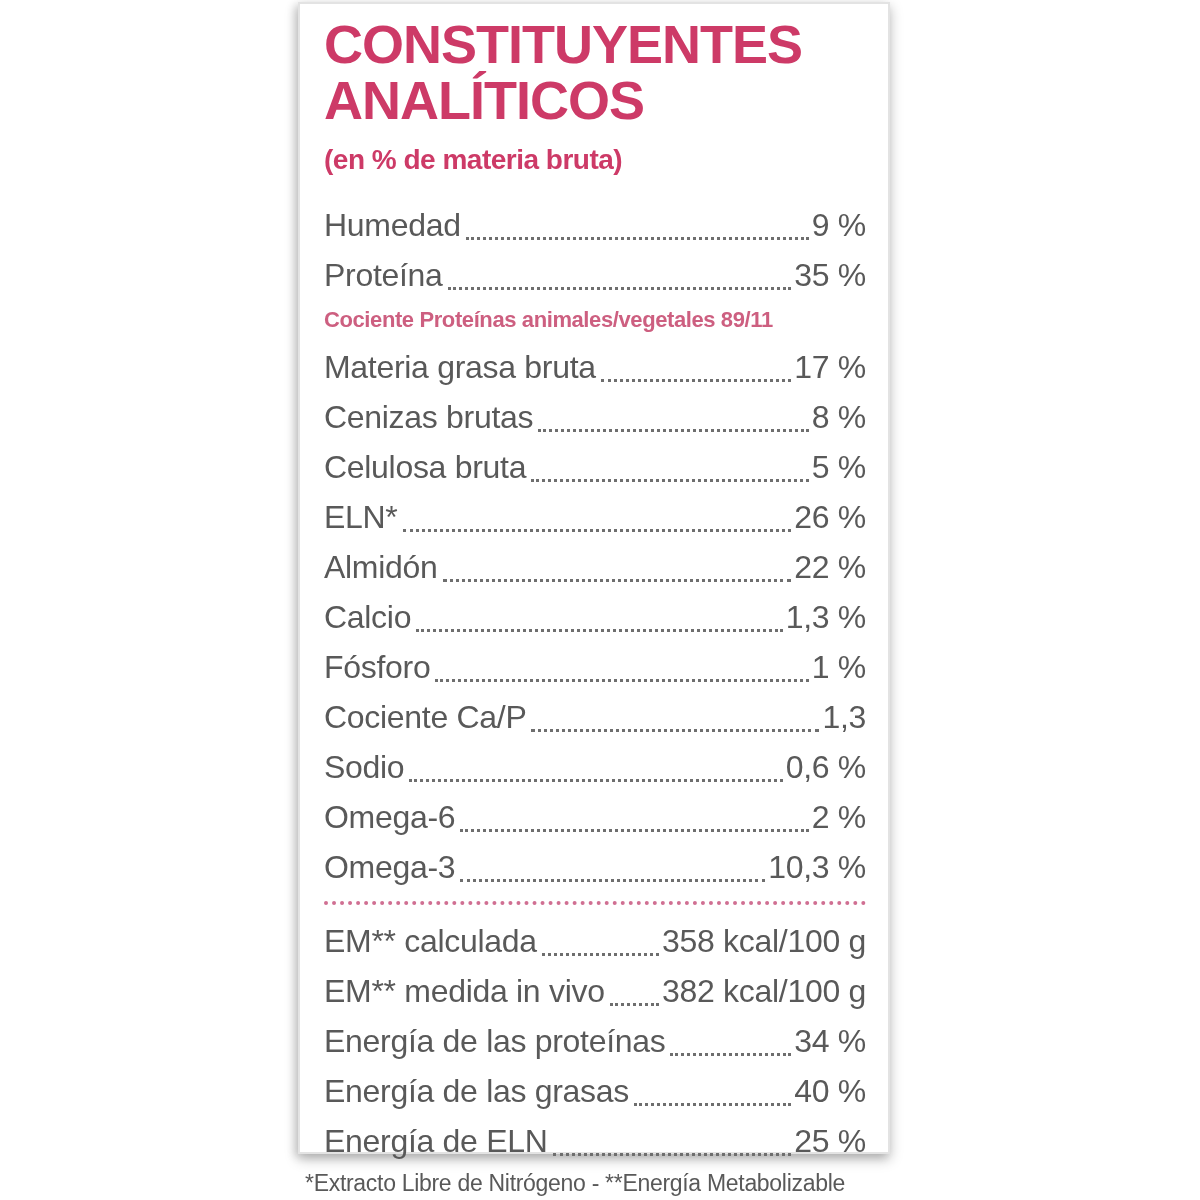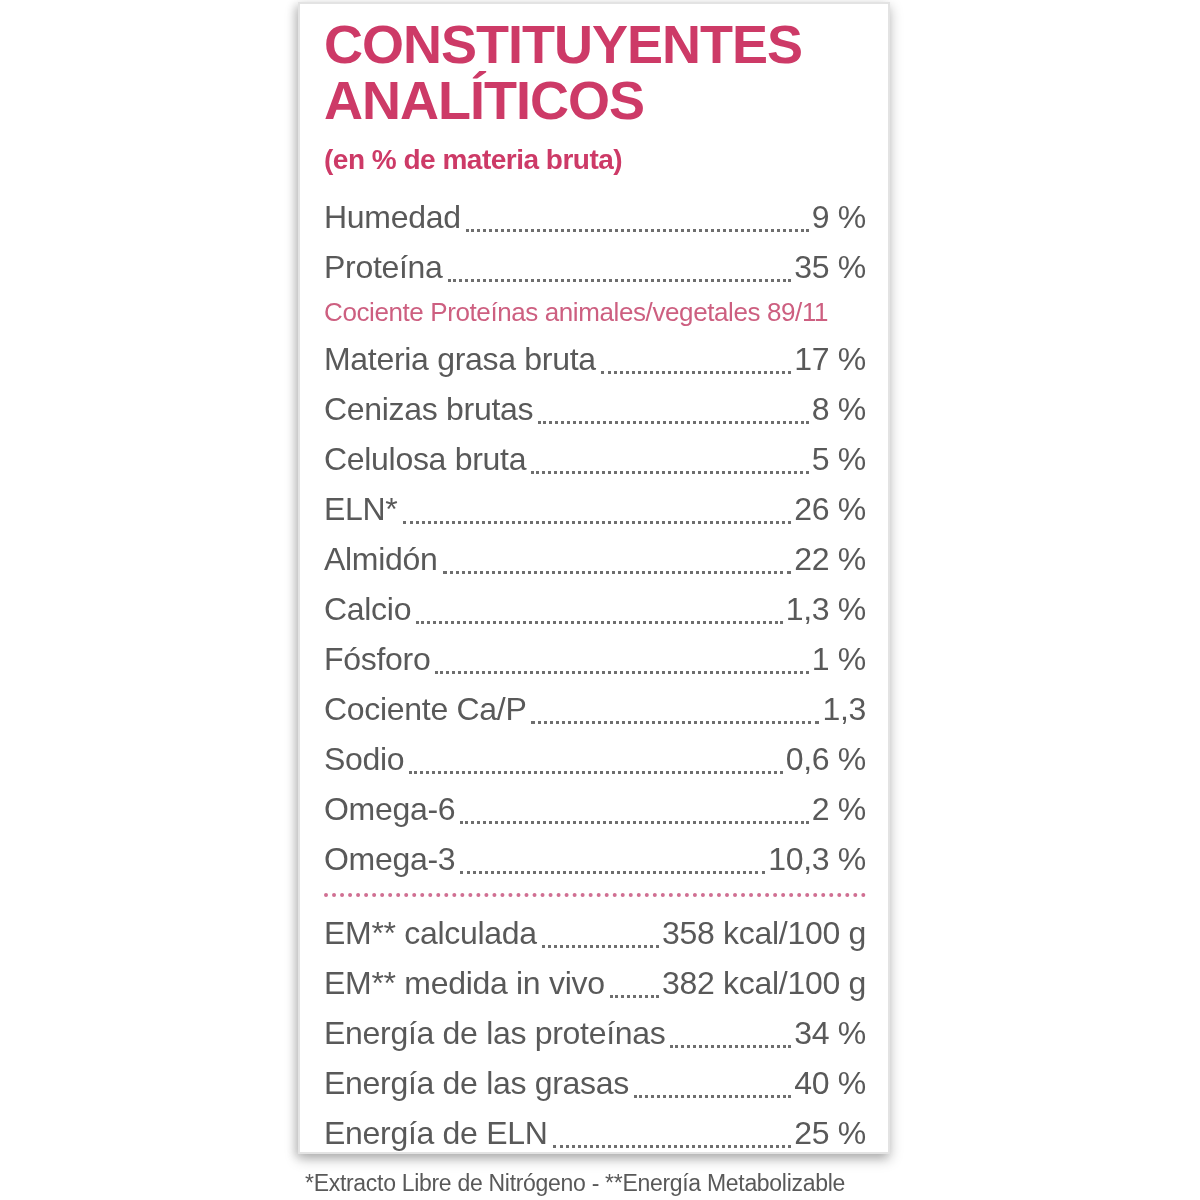--- a/index.html
+++ b/index.html
@@ -33,21 +33,21 @@
     line-height: 56px;
     color: var(--accent);
   }
   .subtitle {
     font-size: 28px;
     font-weight: bold;
     color: var(--accent);
     margin-top: 16px;
     letter-spacing: -0.5px;
   }
-  .rows { margin-top: 16px; }
+  .rows { margin-top: 24px; }
   .row {
     display: flex;
     align-items: baseline;
     height: 50px;
     font-size: 32px;
     color: var(--text);
     letter-spacing: -0.3px;
   }
   .row .label, .row .value {
     white-space: nowrap;
@@ -56,22 +56,22 @@
   .row .leader {
     flex: 1;
     min-width: 12px;
     border-bottom: 3px dotted #6e6e6e;
     align-self: flex-end;
     margin: 0 3px 10px 5px;
   }
   .highlight {
     height: 42px;
     line-height: 40px;
-    font-size: 26px;
-    font-weight: normal;
+    font-size: 22px;
+    font-weight: bold;
     color: var(--accent-light);
     white-space: nowrap;
     letter-spacing: -0.4px;
   }
   .dotted-divider {
     height: 0;
     border-top: 4px dotted var(--divider);
     margin: 9px 0 11px 0;
   }
   .footnote {

